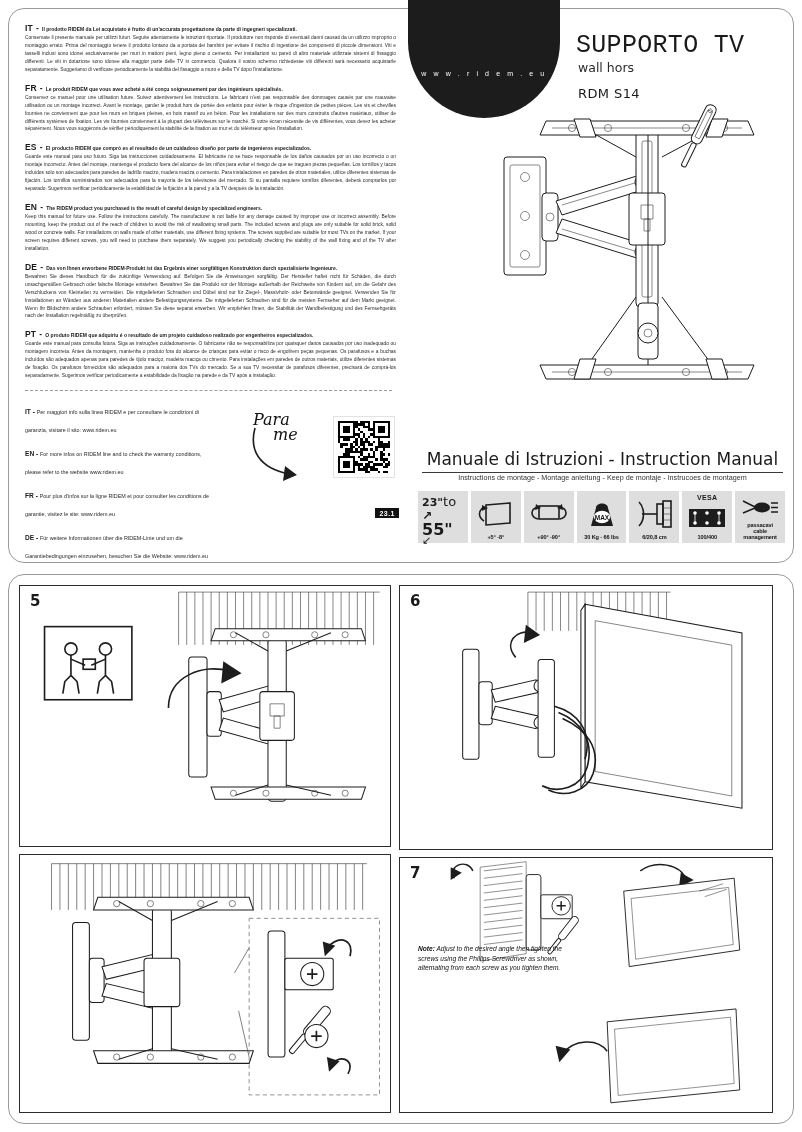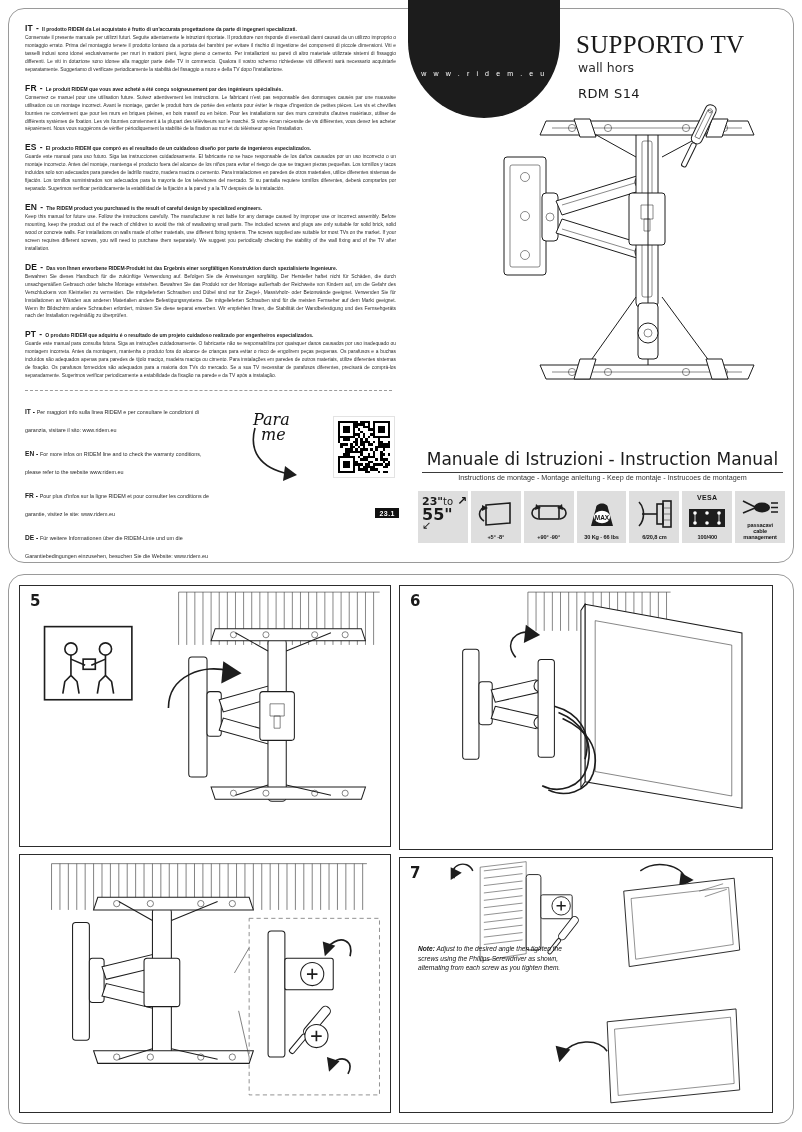--- a/index.html
+++ b/index.html
@@ -83,21 +83,21 @@
   }
   .scan-me {
     position: absolute;
     left: 12px; top: 2px;
     font-family: "DejaVu Serif", serif;
     font-style: italic;
     font-size: 16px;
     color: #111;
     line-height: 0.95;
   }
-  .scan-me .w2 { display: block; margin-left: 8px; }
+  .scan-me .w2 { display: block; margin-left: 20px; }
   .scan-arrow { position: absolute; left: 4px; top: 14px; }
   .qr-box {
     position: absolute;
     right: 6px; top: 6px;
     width: 62px; height: 62px;
     background: #fff;
     border: 1px solid #e3e3e3;
     padding: 4px;
   }
   .qr-grid {
@@ -159,21 +159,21 @@
     letter-spacing: 2.6px;
   }
 
   
   .prod-title {
     position: absolute;
     left: 168px; top: 22px;
     font-size: 25px;
     font-weight: 400;
     letter-spacing: 0.3px;
-    font-family: Liberation Serif, serif;
+    font-family: Liberation Mono, monospace;
   }
   .prod-sub {
     position: absolute;
     left: 170px; top: 51px;
     font-size: 12.5px;
     color: #2b2b2b;
     font-family: "DejaVu Sans", sans-serif;
   }
   .prod-model {
     position: absolute;
@@ -239,21 +239,21 @@
     font-size: 5.6px;
     font-weight: 700;
     color: #151515;
     text-align: center;
     line-height: 1.12;
     padding-bottom: 2.5px;
     letter-spacing: -0.1px;
   }
   .size-cell { align-items: flex-start; padding: 3px 0 0 4px; }
   .size-a { font-size: 11px; font-weight: 700; font-family:"DejaVu Sans",sans-serif;}
-  .size-a .to { font-size: 10px; font-weight: 400; }
+  .size-a .to { font-size: 13px; font-weight: 400; }
   .size-b { font-size: 16px; font-weight: 700; line-height: 0.9; font-family:"DejaVu Sans",sans-serif;}
   .vesa-word { font-size: 7px; font-weight: 700; letter-spacing: 0.4px; }
 
   
   .bot-panel {
     position: absolute;
     left: 8px; top: 574px;
     width: 786px; height: 550px;
     border: 1px solid #9a9a9a;
     border-radius: 16px;

